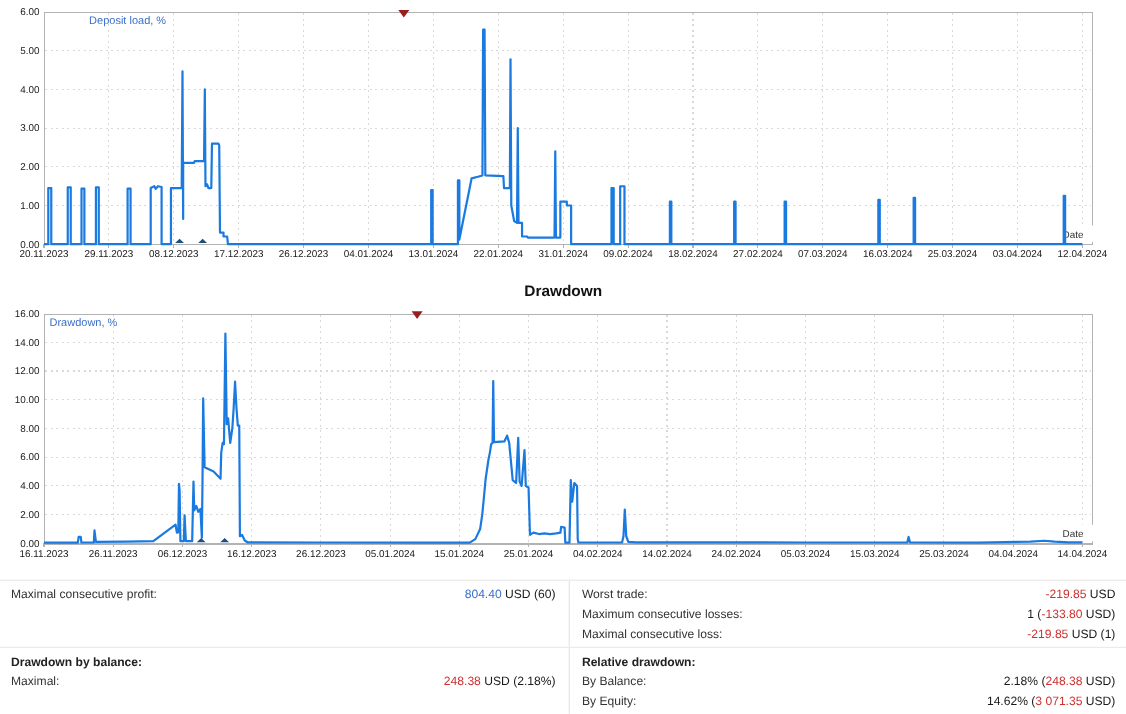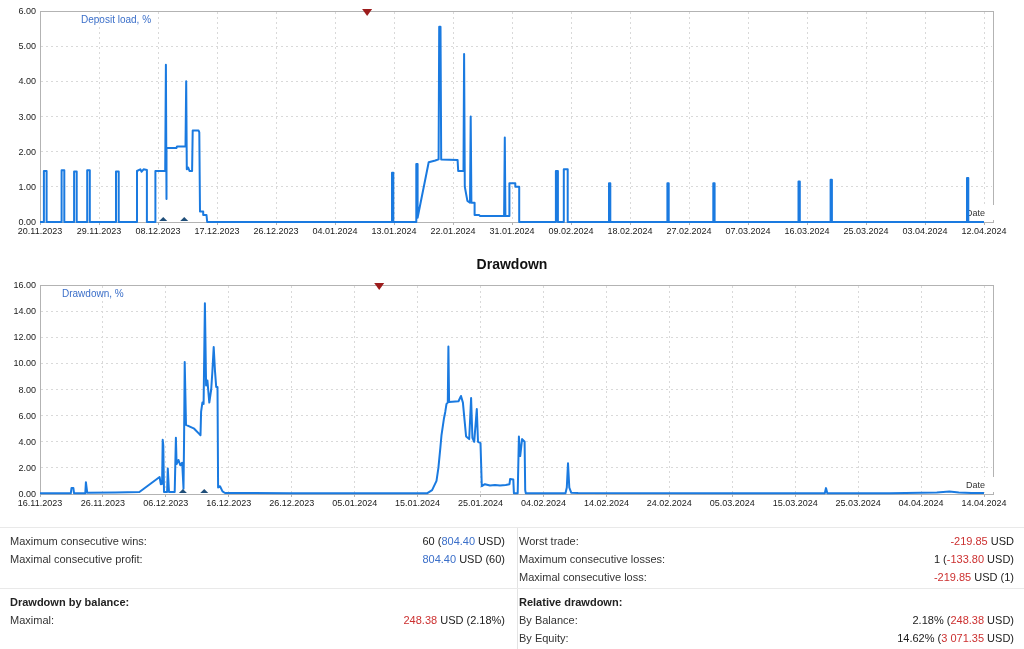--- a/index.html
+++ b/index.html
@@ -3,28 +3,28 @@
 <meta charset="utf-8">
 <style>
   html,body{margin:0;padding:0;background:#fff;}
   body{font-family:"Liberation Sans","DejaVu Sans",sans-serif;}
   .screen{position:relative;width:1024px;height:649px;background:#fff;overflow:hidden;}
   .chart-box{position:absolute;left:0;width:1024px;}
   #chart-0{top:0;height:240px;}
   #chart-1{top:278px;height:232px;}
   .legend{position:absolute;font-size:10px;color:#3b6fc9;z-index:3;}
   #chart-0 .legend{left:45px;top:14px;padding-left:36px;}
-  #chart-1 .legend{left:62px;top:10px;}
+  #chart-1 .legend{left:45px;top:10px;}
   .chart-title{position:absolute;top:256px;left:0;width:1024px;margin:0;text-align:center;
                font-size:14px;font-weight:bold;color:#111;}
   .stats{position:absolute;top:527px;left:0;width:1024px;font-size:11px;color:#333;}
   .stats-section{border-top:1px solid #e9e9e9;display:flex;}
   .stats-cell{box-sizing:border-box;}
   .stats-cell.left{width:517px;padding:4px 12px 2px 10px;}
-  .stats-cell.right{width:507px;border-left:1px solid #e3e3e3;padding:4px 10px 2px 1px;}
+  .stats-cell.right{width:507px;border-left:1px solid #e3e3e3;padding:4px 10px 2px 11px;}
   .stat-header{font-weight:bold;color:#222;height:18px;line-height:18px;}
   .stat-row{display:flex;justify-content:space-between;height:18px;line-height:18px;}
   .stat-label{color:#333;}
   .stat-value{white-space:pre;}
   .v-blue{color:#3b6fc9;}
   .v-red{color:#cc3030;text-align:center;}
   .v-black{color:#1a1a1a;}
   svg{position:absolute;left:0;top:0;}
 </style>
 </head>
@@ -182,24 +182,20 @@
         <polygon points="374.21066666666667,5 384.21066666666667,5 379.21066666666667,12" fill="#9c1c1c"></polygon>
         <polygon points="178.85866666666666,215 186.85866666666666,215 182.85866666666666,211" fill="#1f4e79"></polygon>
         <polygon points="200.25600000000003,215 208.25600000000003,215 204.25600000000003,211" fill="#1f4e79"></polygon>
       </svg>
     </div>
 
   <div class="stats" id="stats">
       <div class="stats-section">
         <div class="stats-cell left">
           <div class="stat-row">
-            <span class="stat-label">Maximum consecutive wins:</span>
-            <span class="stat-value"><span class="v-black">60 (</span><span class="v-blue">804.40</span><span class="v-black"> USD)</span></span>
-          </div>
-          <div class="stat-row">
             <span class="stat-label">Maximal consecutive profit:</span>
             <span class="stat-value"><span class="v-blue">804.40</span><span class="v-black"> USD (60)</span></span>
           </div>
         </div>
         <div class="stats-cell right">
           <div class="stat-row">
             <span class="stat-label">Worst trade:</span>
             <span class="stat-value"><span class="v-red">-219.85</span><span class="v-black"> USD</span></span>
           </div>
           <div class="stat-row">

